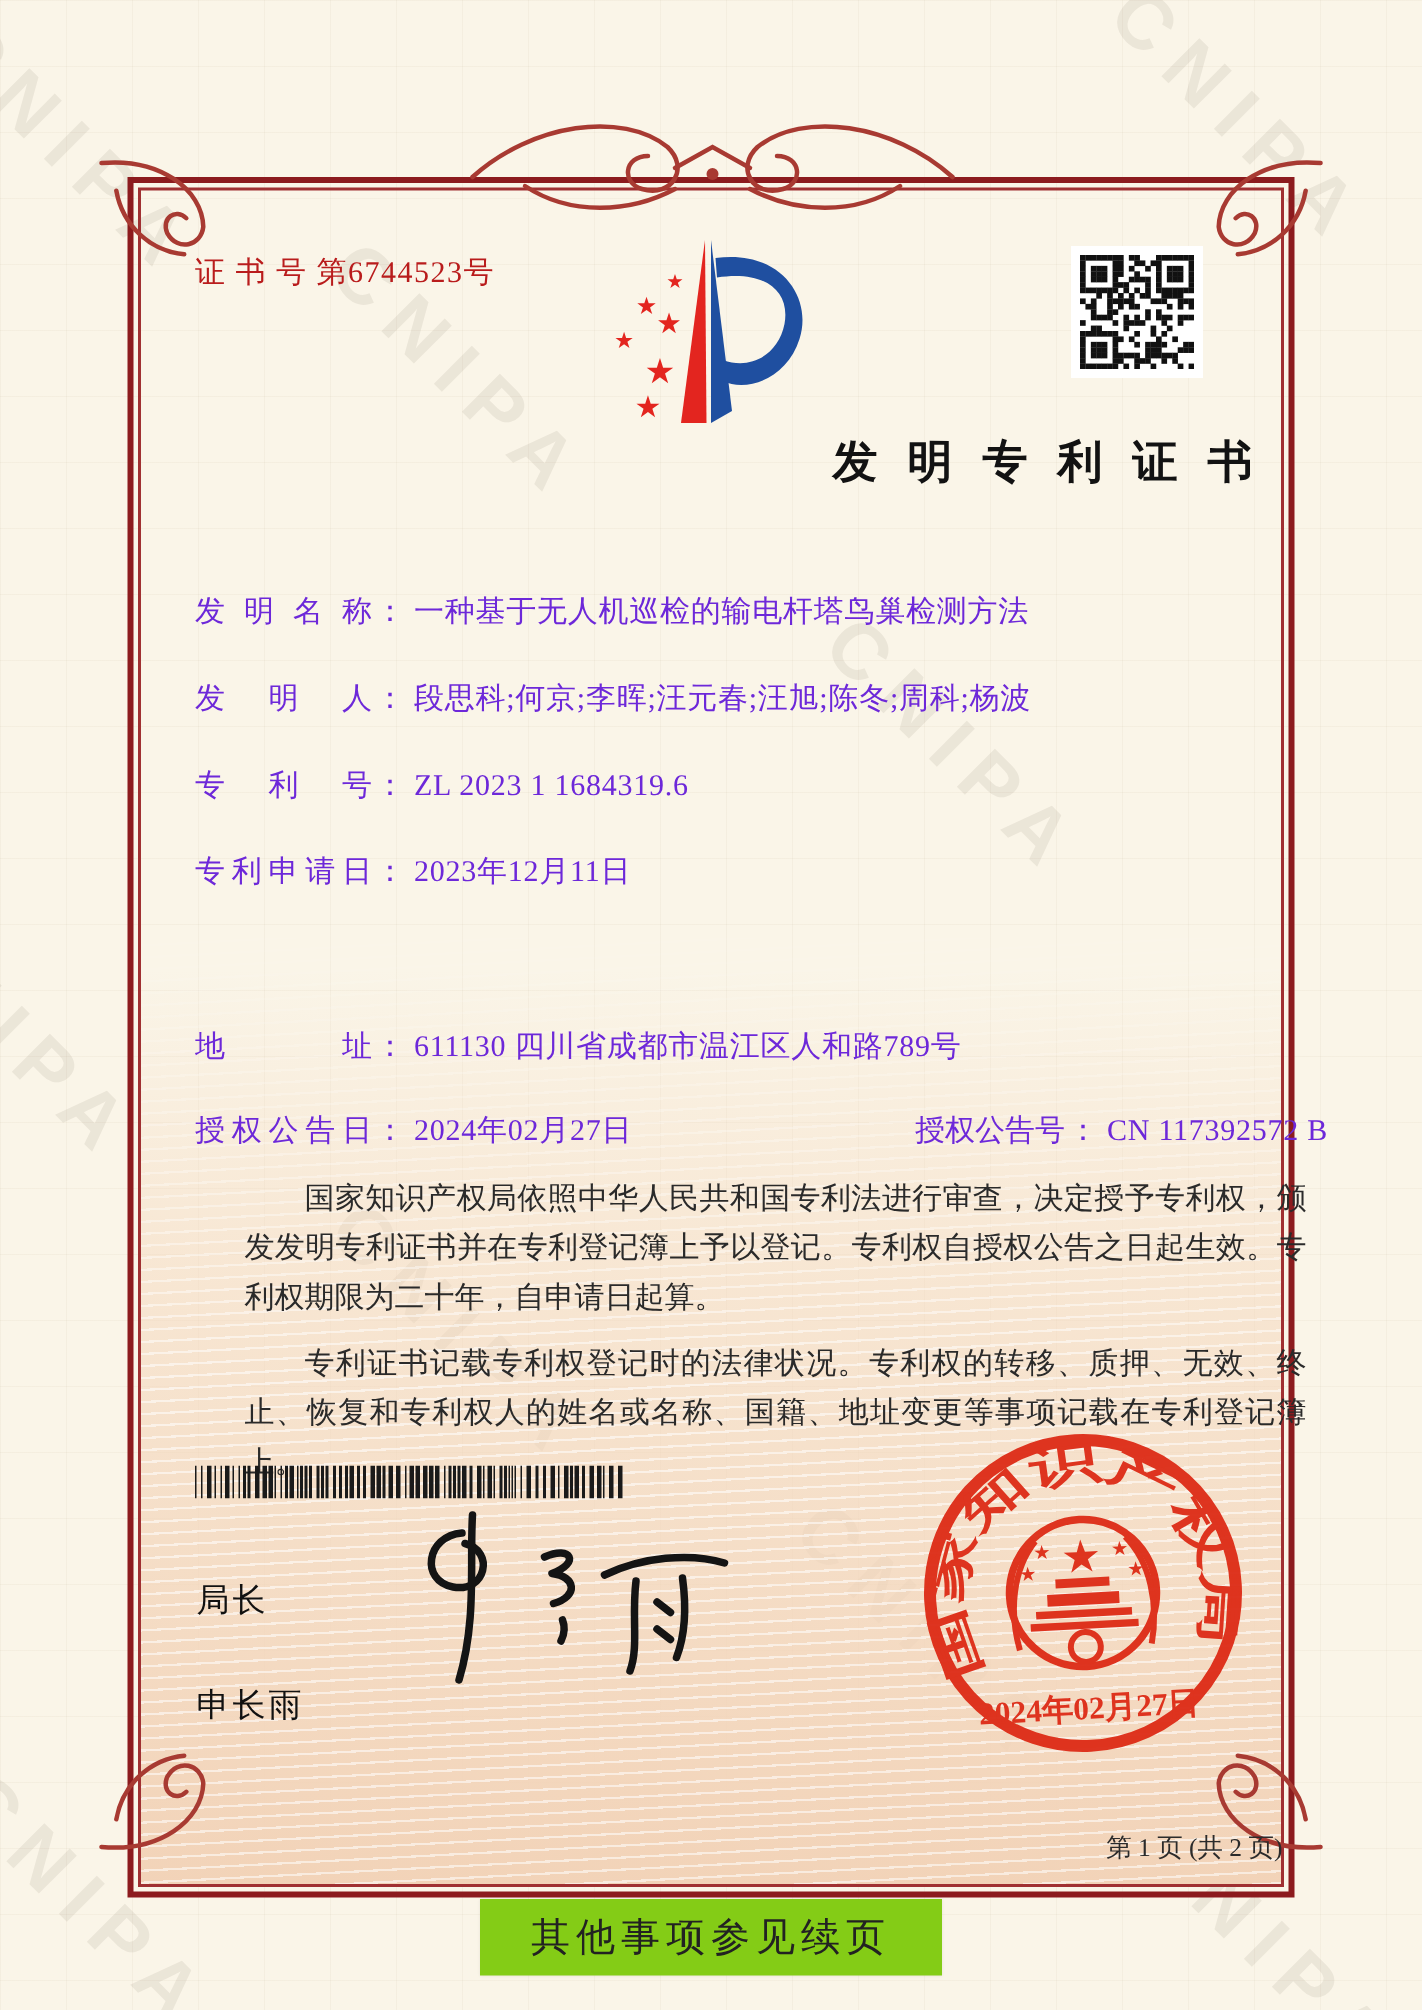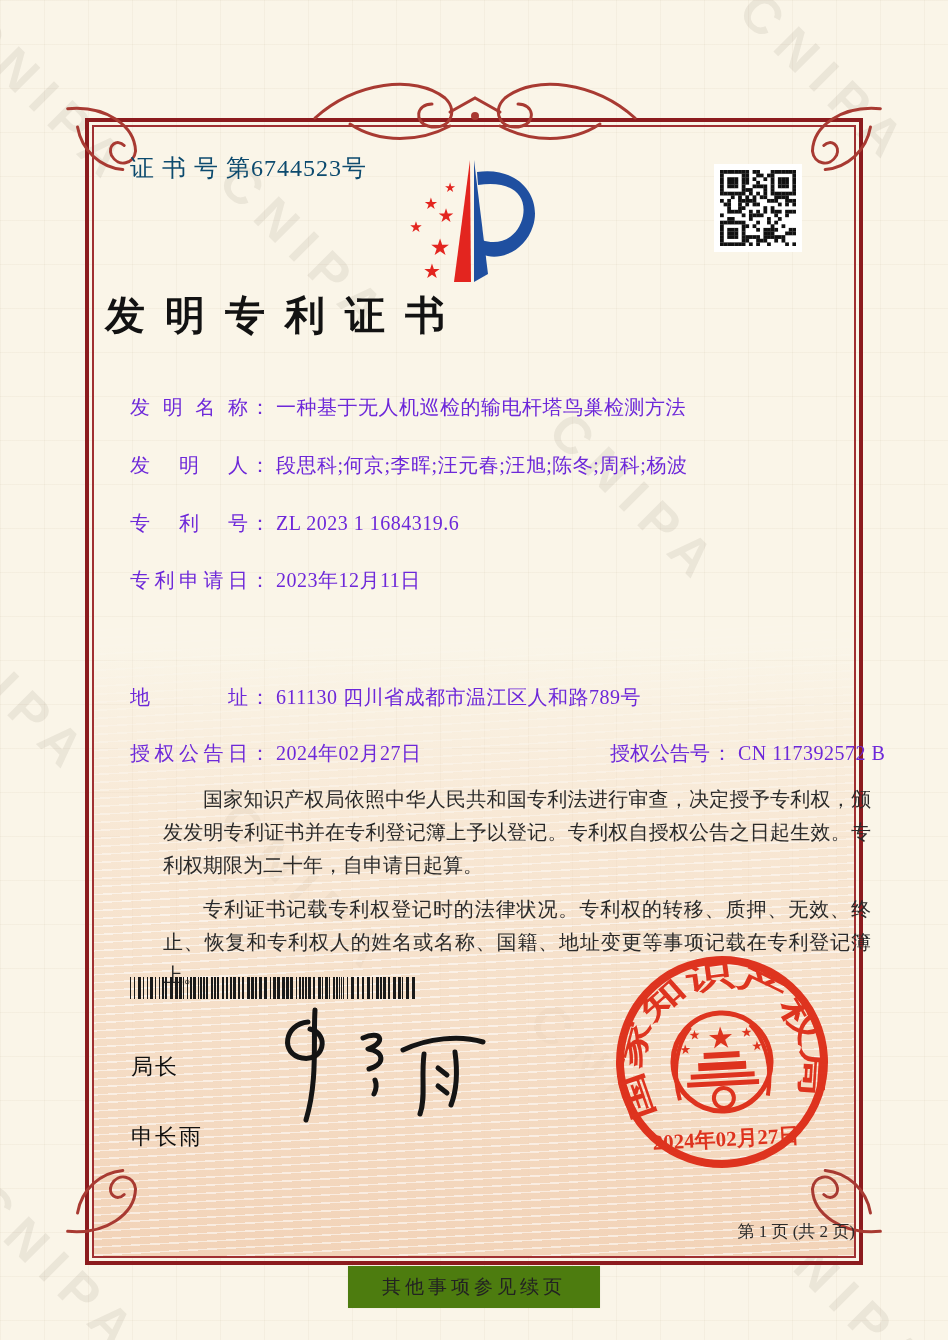--- a/index.html
+++ b/index.html
@@ -20,41 +20,41 @@
   
   .interior{position:absolute;left:92px;top:125px;width:764px;height:1133px;overflow:hidden;pointer-events:none;}
   .peach{position:absolute;inset:0;
     background:linear-gradient(180deg,rgba(245,218,192,0) 46%,rgba(245,215,188,.45) 62%,#f2d3b8 100%);}
   .waves{position:absolute;inset:0;
     background:repeating-linear-gradient(177deg,rgba(255,255,255,.55) 0 1.5px,rgba(255,255,255,0) 1.5px 8px);
     -webkit-mask-image:linear-gradient(180deg,transparent 42%,#000 70%);
             mask-image:linear-gradient(180deg,transparent 42%,#000 70%);}
   .orn{position:absolute;pointer-events:none;}
   
-  .cert-no{position:absolute;left:130px;top:152px;font-size:24px;letter-spacing:1px;color:#0c4a6e;}
-  .title{position:absolute;left:85px;top:288px;width:770px;text-align:left;font-size:40px;font-weight:bold;
+  .cert-no{position:absolute;left:130px;top:168px;font-size:20px;letter-spacing:1px;color:#b91c1c;}
+  .title{position:absolute;left:85px;top:288px;width:770px;text-align:right;font-size:30px;font-weight:bold;
          letter-spacing:20px;text-indent:20px;color:#121212;}
   .field-row{position:absolute;left:130px;font-size:20px;color:#6d28d9;white-space:nowrap;}
   .flabel{display:inline-block;width:118px;text-align:justify;text-align-last:justify;vertical-align:top;}
   .fcolon{display:inline-block;margin:0 6px 0 2px;}
   .fvalue{letter-spacing:.5px;}
   .grant-no{position:absolute;left:480px;top:0;text-align:center;}
   .paras{position:absolute;left:128px;top:783px;width:708px;font-size:20px;line-height:1.64;
          text-align:justify;color:#2a2a2a;margin-left:35px;}
   .paras p{margin:0 0 12px 0;text-indent:2em;}
   .barcode{position:absolute;left:130px;top:977px;width:288px;height:22px;}
   .signer-title{position:absolute;left:131px;top:1052px;font-family:"Liberation Sans","DejaVu Sans",sans-serif;
                 font-size:22px;letter-spacing:2px;color:#111;}
   .signer-name{position:absolute;left:131px;top:1098px;font-family:"Liberation Sans","DejaVu Sans",sans-serif;
                font-size:22px;letter-spacing:2px;color:#111;margin-top:24px;}
   .signature{position:absolute;left:262px;top:1002px;}
   .seal{position:absolute;left:612px;top:952px;width:220px;height:220px;transform:rotate(-3deg);opacity:.95;}
   .page-footer{position:absolute;left:85px;top:1220px;width:770px;text-align:right;font-size:17px;color:#2b2b2b;}
-  .note-box{position:absolute;left:50%;top:1266px;transform:translateX(-50%);background:#4d7c0f;
-            padding:8px 34px;font-size:19px;letter-spacing:4px;color:#222;box-shadow:0 0 2px rgba(0,0,0,.08);}
+  .note-box{position:absolute;left:50%;top:1266px;transform:translateX(-50%);background:#84cc16;
+            padding:8px 34px;font-size:26px;letter-spacing:4px;color:#222;box-shadow:0 0 2px rgba(0,0,0,.08);}
   .qr{position:absolute;left:714px;top:164px;width:88px;height:88px;background:#fff;padding:6px;box-sizing:border-box;}
   .logo{position:absolute;left:398px;top:152px;}
 </style>
 </head>
 <body>
 
 <div class="page">
 
   <div class="texture"></div>
 

